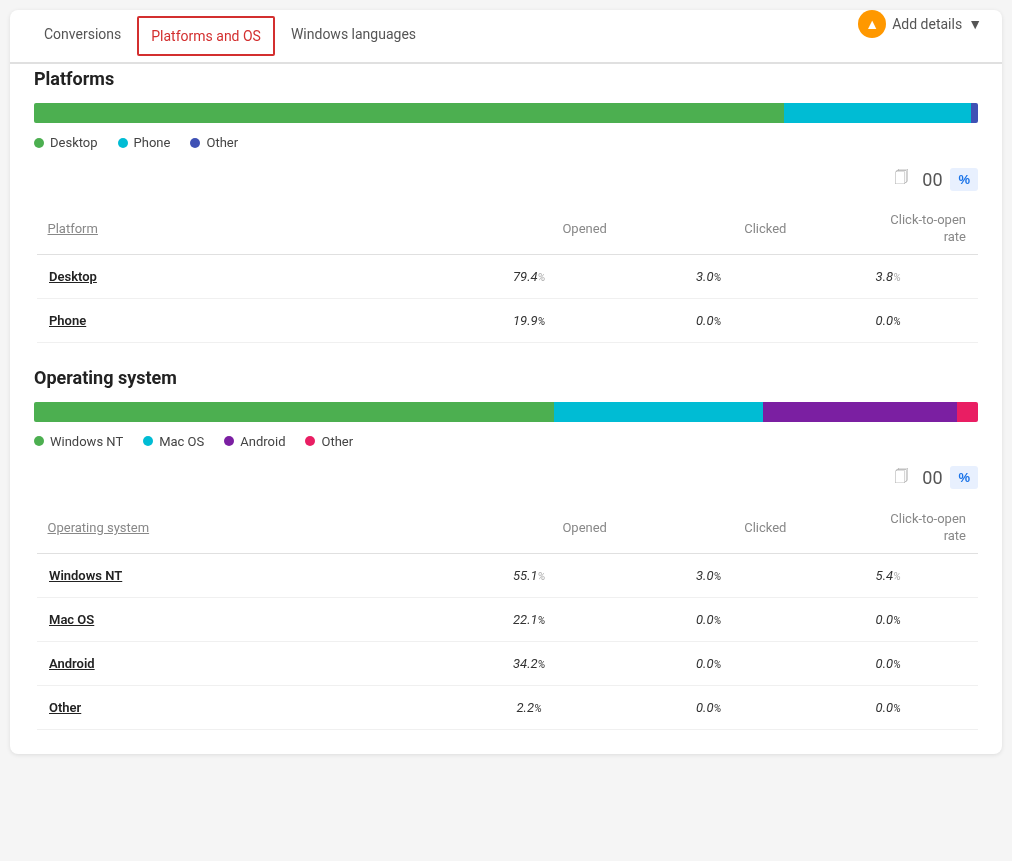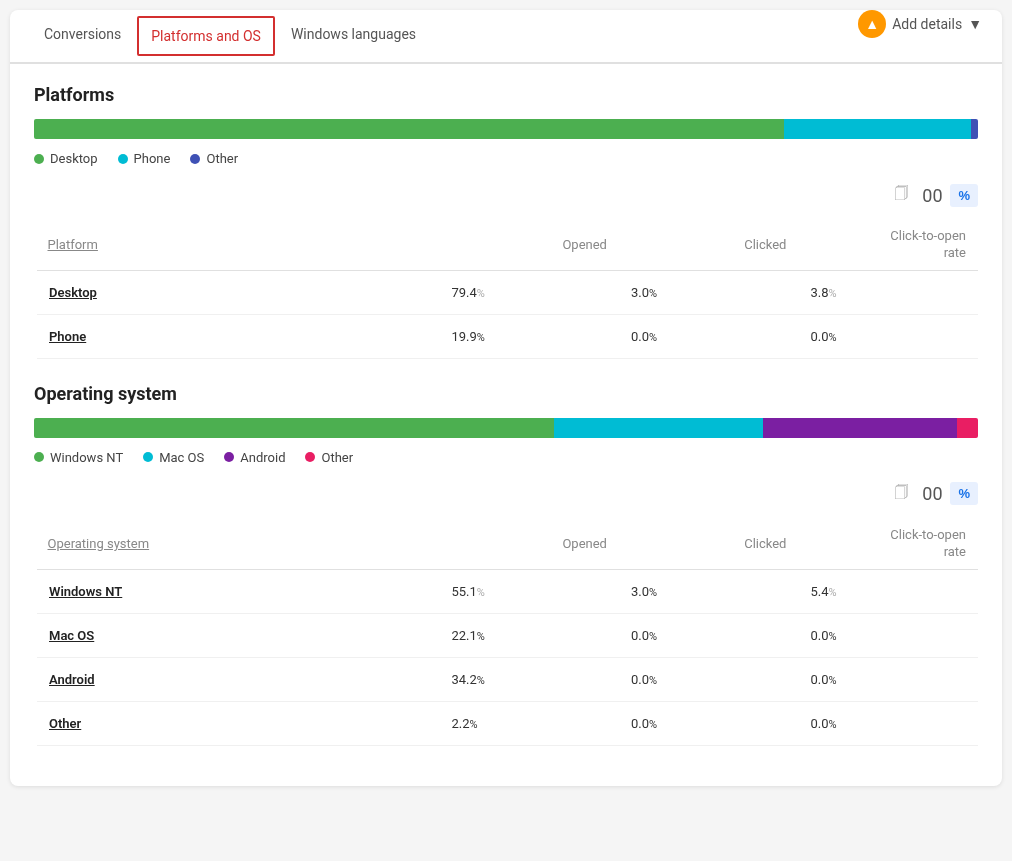--- a/index.html
+++ b/index.html
@@ -57,21 +57,21 @@
       background: #ff9800;
       border-radius: 50%;
       display: flex;
       align-items: center;
       justify-content: center;
       color: white;
       font-size: 14px;
     }
     
     .content {
-      padding: 20px 24px;
+      padding: 4px 24px;
     }
     .section-title {
       font-size: 18px;
       font-weight: 700;
       color: #222;
       margin-bottom: 14px;
     }
     
     .progress-bar {
       height: 20px;
@@ -155,21 +155,22 @@
       padding: 14px 12px;
       border-bottom: 1px solid #f0f0f0;
       color: #333;
     }
     .data-table td:first-child {
       font-weight: 600;
       color: #222;
       border-left: 3px solid transparent;
     }
     .data-table td:not(:first-child) {
-      text-align: left;
+      text-align: center;
+      font-style: italic;
     }
     .th-cto {
       text-align: left;
       line-height: 1.3;
     }
     .val-strong { color: #333; }
     .val-muted { color: #bbb; }
     .help-icon {
       display: inline-flex;
       width: 14px;

